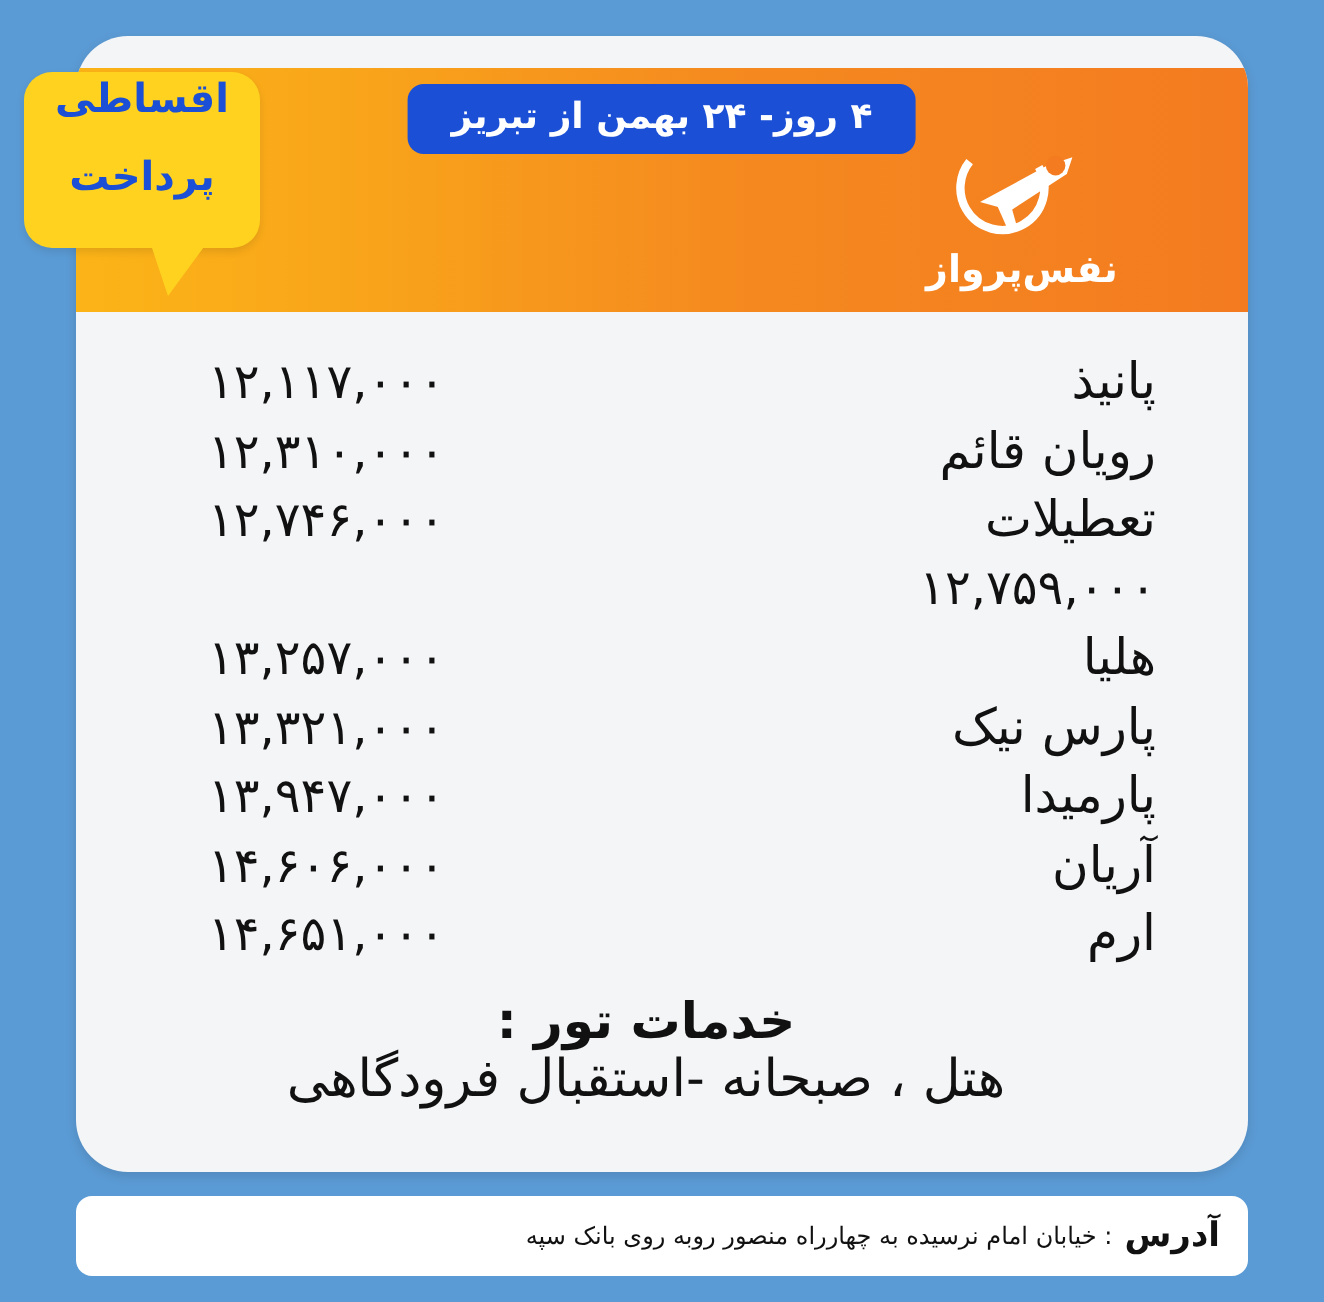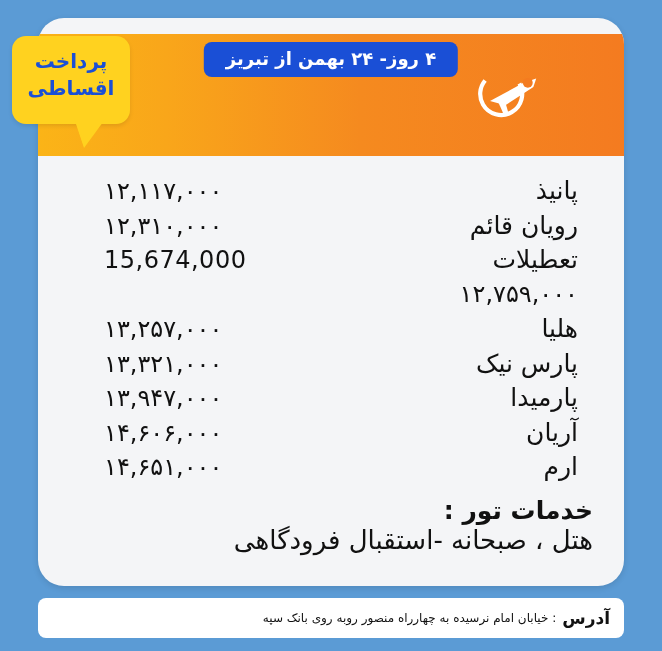--- a/index.html
+++ b/index.html
@@ -169,23 +169,23 @@
     font-size: 24px;
     color: #111111;
     direction: ltr;
     font-weight: 500;
     letter-spacing: 0.5px;
     white-space: nowrap;
   }
   
   .services {
     position: absolute;
-    right: 31px;
+    right: 51px;
     top: 478px;
-    text-align: right;
+    text-align: center;
     width: 500px;
   }
   .services-title {
     font-size: 25px;
     font-weight: bold;
     color: #111111;
   }
   .services-body {
     font-size: 26px;
     color: #111111;
@@ -233,34 +233,35 @@
     <div class="date-pill">۴ روز- ۲۴ بهمن از تبریز</div>
 
 
     <div class="logo-wrap">
       <svg class="logo-mark" viewBox="0 0 120 80">
         <circle cx="46" cy="40" r="30" fill="none" stroke="#ffffff" stroke-width="6" stroke-dasharray="130 70" transform="rotate(-30 46 40)"></circle>
         <path d="M30 50 L78 24 L96 18 L92 30 L52 56 Z" fill="#ffffff"></path>
         <path d="M42 52 L50 70 L56 66 L52 52 Z" fill="#ffffff"></path>
         <circle cx="84" cy="24" r="7" fill="#f47b20"></circle>
       </svg>
+      <div class="logo-text">نفس‌پرواز</div>
     </div>
 
     <div class="list">
       <div class="row">
         <span class="hotel">پانیذ</span>
         <span class="price">۱۲,۱۱۷,۰۰۰</span>
       </div>
       <div class="row">
         <span class="hotel">رویان قائم</span>
         <span class="price">۱۲,۳۱۰,۰۰۰</span>
       </div>
       <div class="row">
         <span class="hotel">تعطیلات</span>
-        <span class="price">15,674,000</span>
+        <span class="price">۱۲,۷۴۶,۰۰۰</span>
       </div>
       <div class="row">
         <span class="price">۱۲,۷۵۹,۰۰۰</span>
       </div>
       <div class="row">
         <span class="hotel">هلیا</span>
         <span class="price">۱۳,۲۵۷,۰۰۰</span>
       </div>
       <div class="row">
         <span class="hotel">پارس نیک</span>
@@ -281,22 +282,22 @@
     </div>
 
     <div class="services">
       <div class="services-title">خدمات تور :</div>
       <div class="services-body">هتل ، صبحانه -استقبال فرودگاهی</div>
     </div>
 
   </div>
 
   <div class="bubble">
+    <div class="bub-txt" style="padding-top:0">اقساطی</div>
     <div class="bub-txt">پرداخت</div>
-    <div class="bub-txt" style="padding-top:0">اقساطی</div>
   </div>
   <div class="bubble-tail"></div>
 
   <div class="addr-bar">
     <span class="addr-label">آدرس</span>
     <span class="addr-text">: خیابان امام نرسیده به چهارراه منصور روبه روی بانک سپه</span>
   </div>
 
 </div>
 

